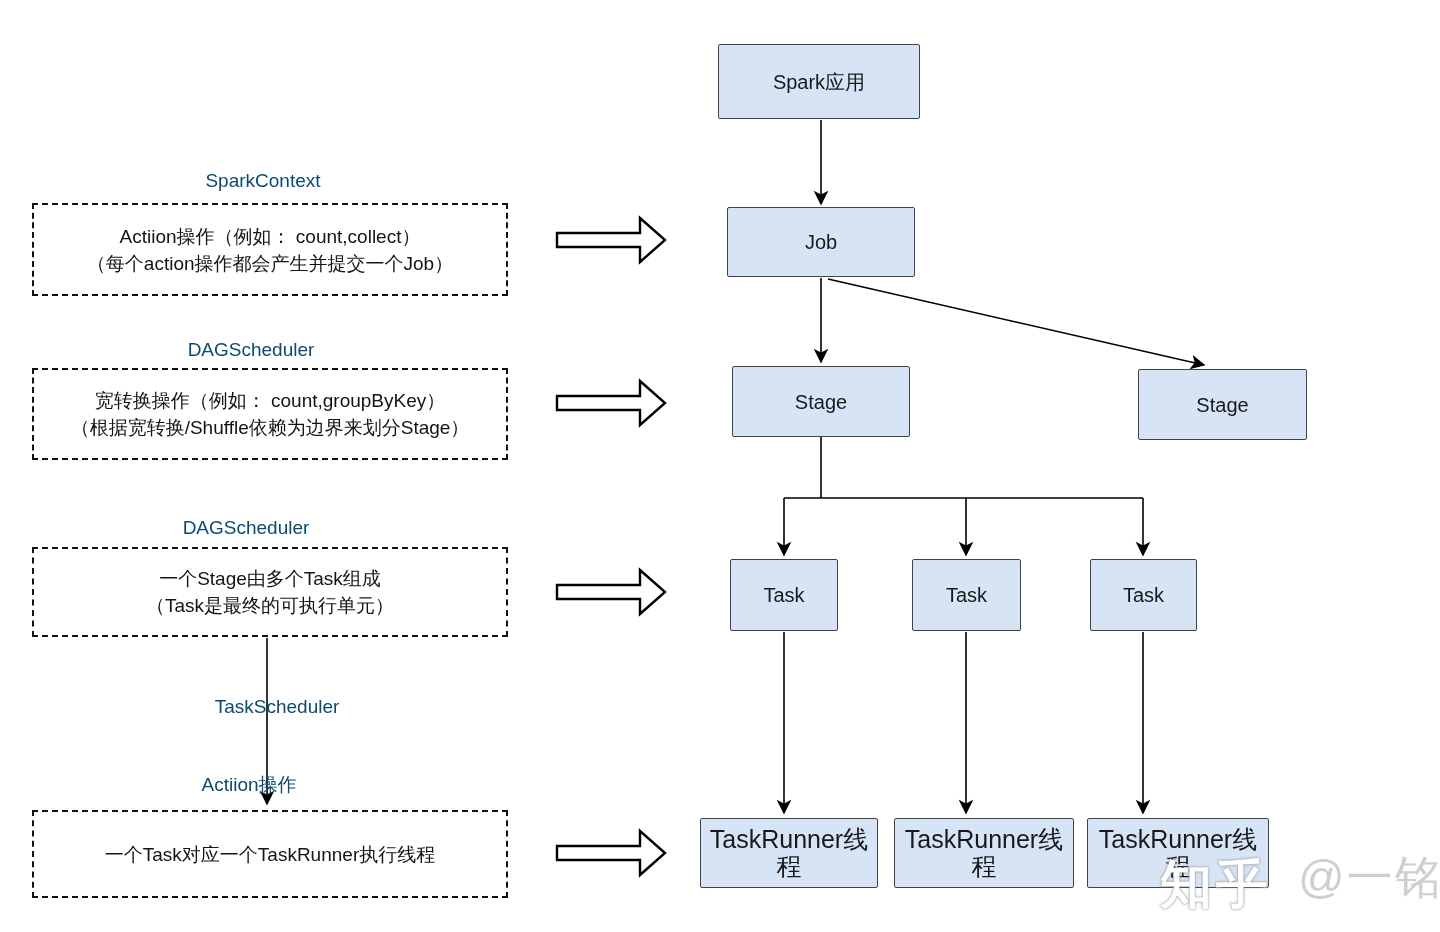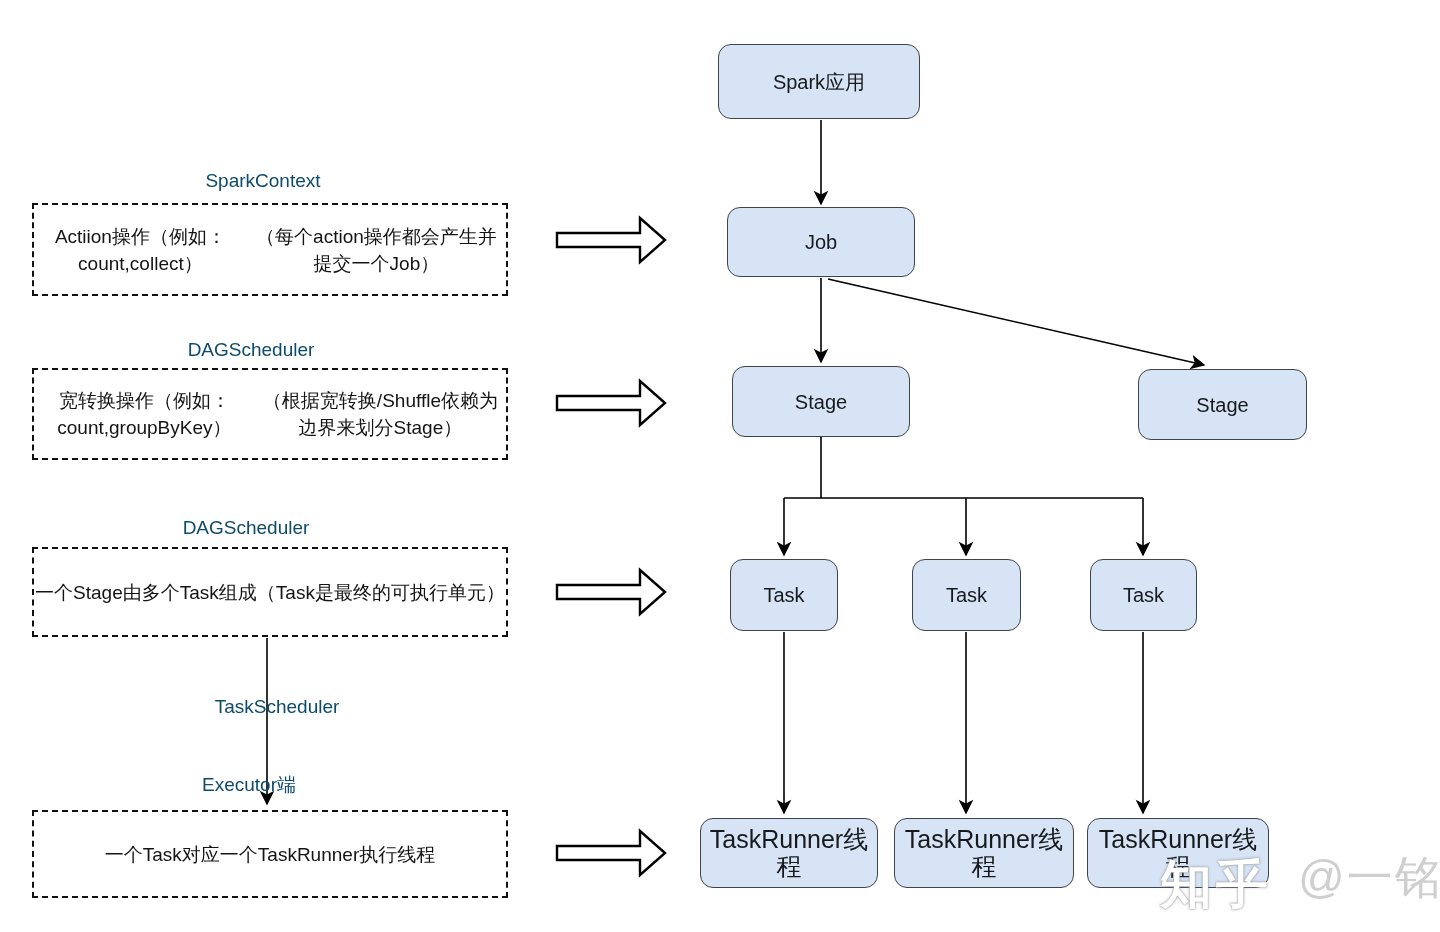--- a/index.html
+++ b/index.html
@@ -19,32 +19,32 @@
     overflow:hidden;
   }
   svg.connector-layer{
     position:absolute;left:0;top:0;width:1440px;height:932px;
     pointer-events:none;
   }
   .node{
     position:absolute;
     background:var(--node-fill);
     border:1.6px solid var(--node-border);
-    border-radius:13px;
+    border-radius:2px;
     display:flex;align-items:center;justify-content:center;
     font-size:20px;
     color:#17191c;
     text-align:center;
     line-height:1.1;
   }
   .node.small-label{font-size:25px;}
   .anno{
     position:absolute;
     border:2px dashed var(--anno-border);
-    display:flex;flex-direction:row;align-items:center;justify-content:center;
+    display:flex;flex-direction:column;align-items:center;justify-content:center;
     font-size:19px;line-height:27px;
     text-align:center;
     color:#141414;
     background:transparent;
   }
   .anno-title,.edge-label{
     position:absolute;
     transform:translateX(-50%);
     font-size:19px;
     white-space:nowrap;
@@ -155,20 +155,20 @@
     <div>一个Stage由多个Task组成</div>
     <div>（Task是最终的可执行单元）</div>
   </div>
 
   <div class="anno" style="left:32px;top:810px;width:476px;height:88px">
     <div>一个Task对应一个TaskRunner执行线程</div>
   </div>
 
   <div class="edge-label" style="left:277px;top:696px">TaskScheduler</div>
 
-  <div class="edge-label" style="left:249px;top:772px">Executor端</div>
+  <div class="edge-label" style="left:249px;top:772px">Actiion操作</div>
 
   <div class="watermark">
     <span class="brand">知乎</span>
     <span class="author">@一铭</span>
   </div>
 
 </div>
 
 </body></html>

